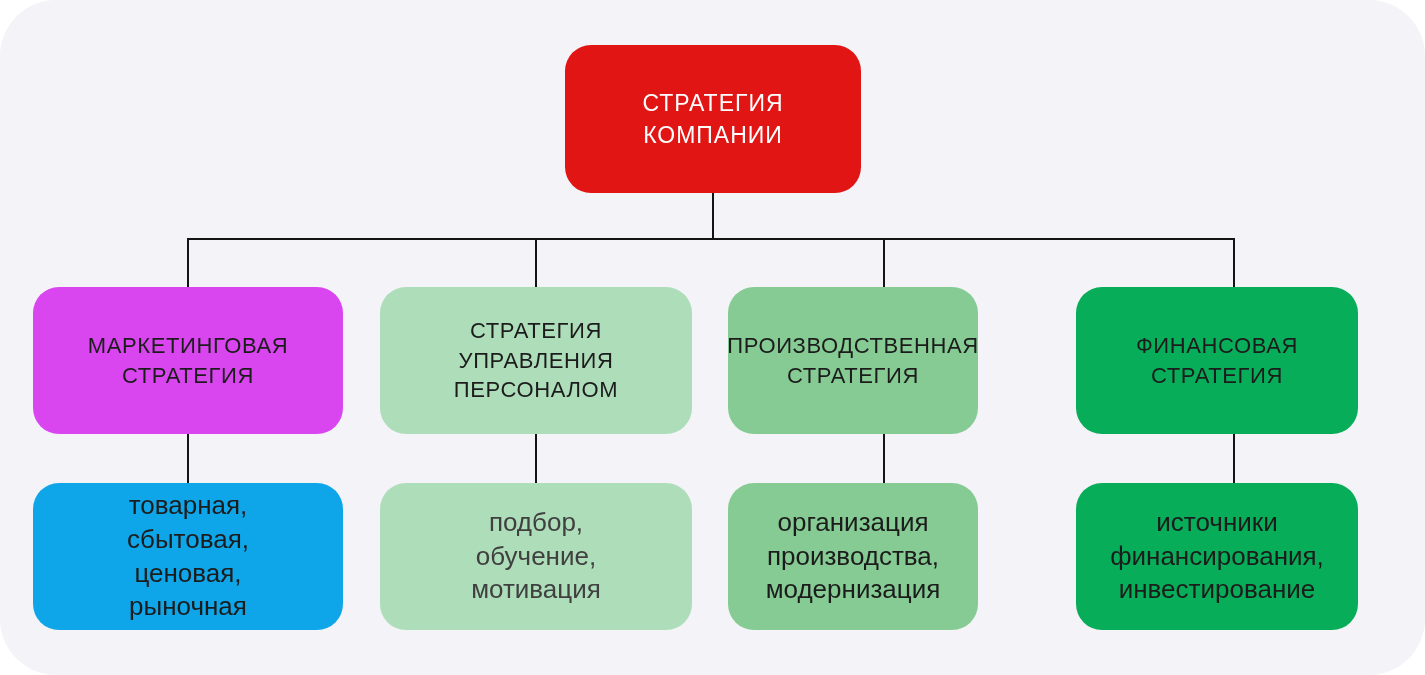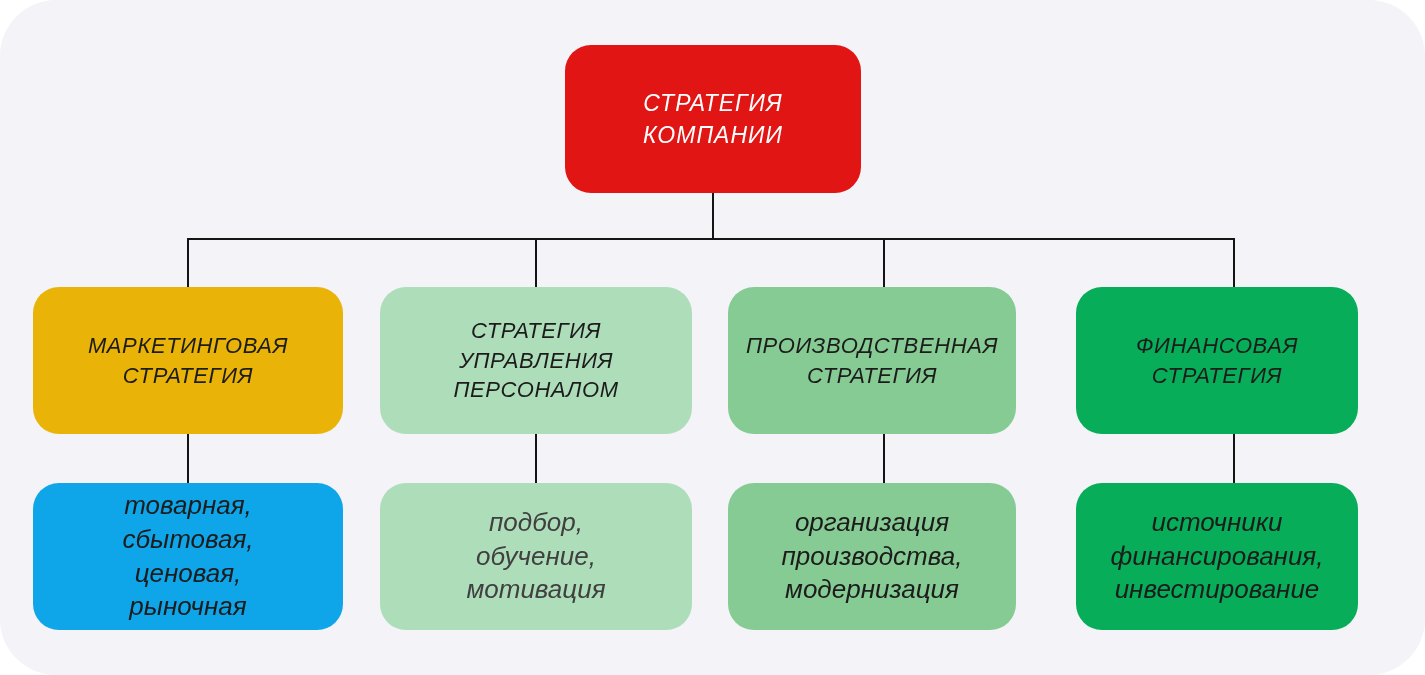--- a/index.html
+++ b/index.html
@@ -5,21 +5,21 @@
   * { margin: 0; padding: 0; box-sizing: border-box; }
   html, body { background: #ffffff; }
   body {
     font-family: "Liberation Sans", "DejaVu Sans", sans-serif;
     width: 1425px; height: 675px;
     position: relative;
     overflow: hidden;
   }
   .canvas {
     position: absolute; left: 0; top: 0;
-    width: 1425px; height: 675px; font-style: italic;
+    width: 1425px; height: 675px;
   }
   .panel {
     position: absolute; left: 0; top: 0;
     width: 1425px; height: 675px;
     border-radius: 56px;
   }
   .box {
     position: absolute;
     display: flex; align-items: center; justify-content: center;
     text-align: center;
@@ -36,21 +36,21 @@
     font-size: 22px; font-weight: 500; letter-spacing: 0.6px;
     line-height: 1.35;
   }
   .detail-box {
     top: 483px; height: 147px;
     font-size: 26px; font-weight: 400;
     line-height: 1.3;
   }
   .pos-0 { left: 33px;   width: 310px; }
   .pos-1 { left: 380px;  width: 312px; }
-  .pos-2 { left: 728px;  width: 288px; }
+  .pos-2 { left: 728px;  width: 250px; }
   .pos-3 { left: 1076px; width: 282px; }
   .line { position: absolute; }
   .vline { width: 2px; }
   .hline { height: 2px; }
   .root-stub { left: 712px; top: 193px; height: 46px; }
   .trunk     { left: 187px; top: 238px; width: 1048px; }
   .drop-0 { left: 187px;  top: 238px; height: 50px; }
   .drop-1 { left: 535px;  top: 238px; height: 50px; }
   .drop-2 { left: 883px;  top: 238px; height: 50px; }
   .drop-3 { left: 1233px; top: 238px; height: 50px; }
@@ -73,21 +73,21 @@
   <div class="line vline drop-2" style="background-color: rgb(20, 20, 20);"></div>
   <div class="line vline drop-3" style="background-color: rgb(20, 20, 20);"></div>
   <div class="line vline mid-0" style="background-color: rgb(20, 20, 20);"></div>
   <div class="line vline mid-1" style="background-color: rgb(20, 20, 20);"></div>
   <div class="line vline mid-2" style="background-color: rgb(20, 20, 20);"></div>
   <div class="line vline mid-3" style="background-color: rgb(20, 20, 20);"></div>
 
   <div class="box root-box" style="background-color: rgb(225, 21, 19); color: rgb(255, 255, 255);">СТРАТЕГИЯ
 КОМПАНИИ</div>
 
-  <div class="box branch-box pos-0" style="background-color: #eab308; color: rgb(28, 28, 28);">МАРКЕТИНГОВАЯ
+  <div class="box branch-box pos-0" style="background-color: #d946ef; color: rgb(28, 28, 28);">МАРКЕТИНГОВАЯ
 СТРАТЕГИЯ</div>
   <div class="box branch-box pos-1" style="background-color: rgb(174, 221, 186); color: rgb(28, 28, 28);">СТРАТЕГИЯ
 УПРАВЛЕНИЯ
 ПЕРСОНАЛОМ</div>
   <div class="box branch-box pos-2" style="background-color: rgb(133, 203, 147); color: rgb(28, 28, 28);">ПРОИЗВОДСТВЕННАЯ
 СТРАТЕГИЯ</div>
   <div class="box branch-box pos-3" style="background-color: rgb(7, 173, 88); color: rgb(28, 28, 28);">ФИНАНСОВАЯ
 СТРАТЕГИЯ</div>
 
   <div class="box detail-box pos-0" style="background-color: #0ea5e9; color: rgb(28, 28, 28);">товарная,

